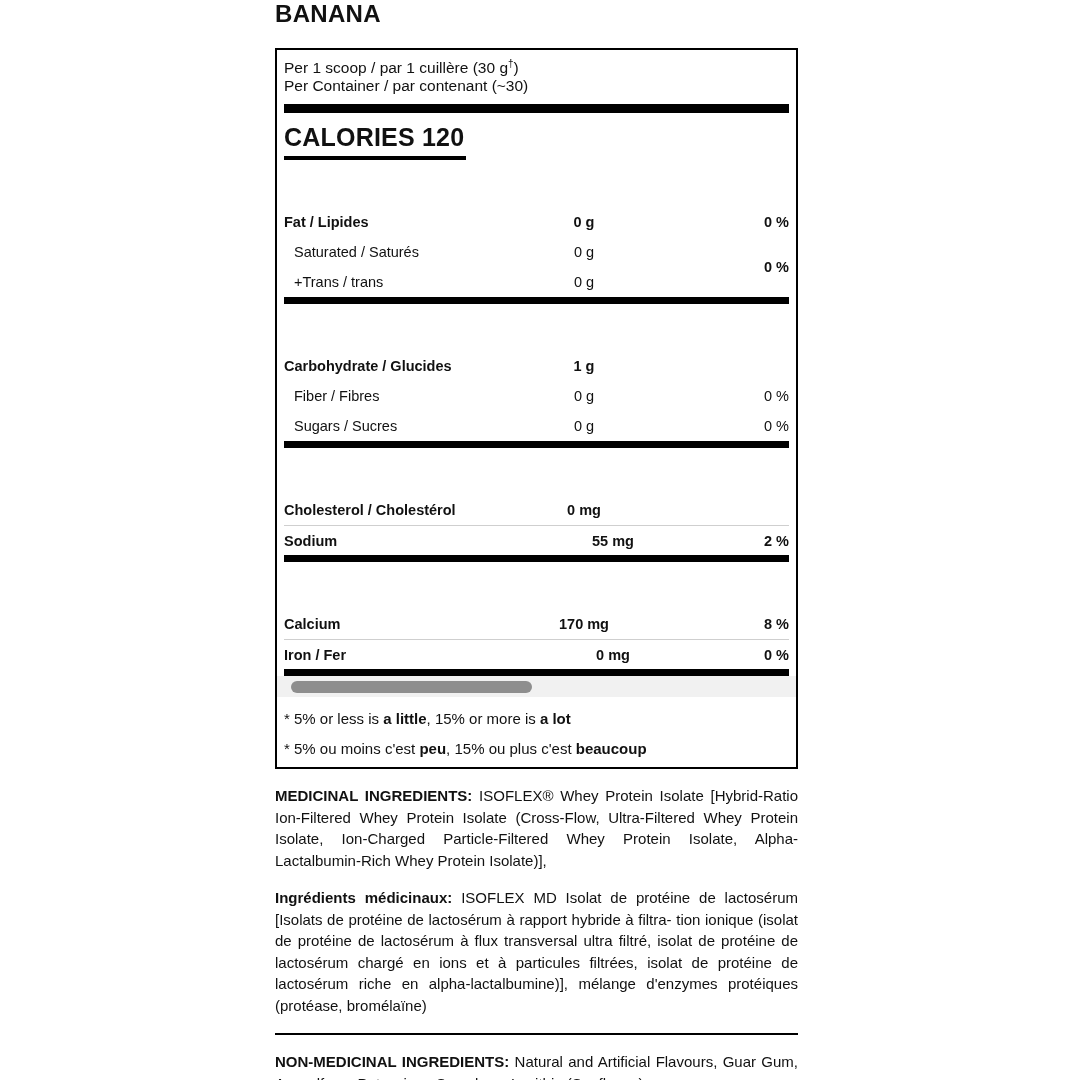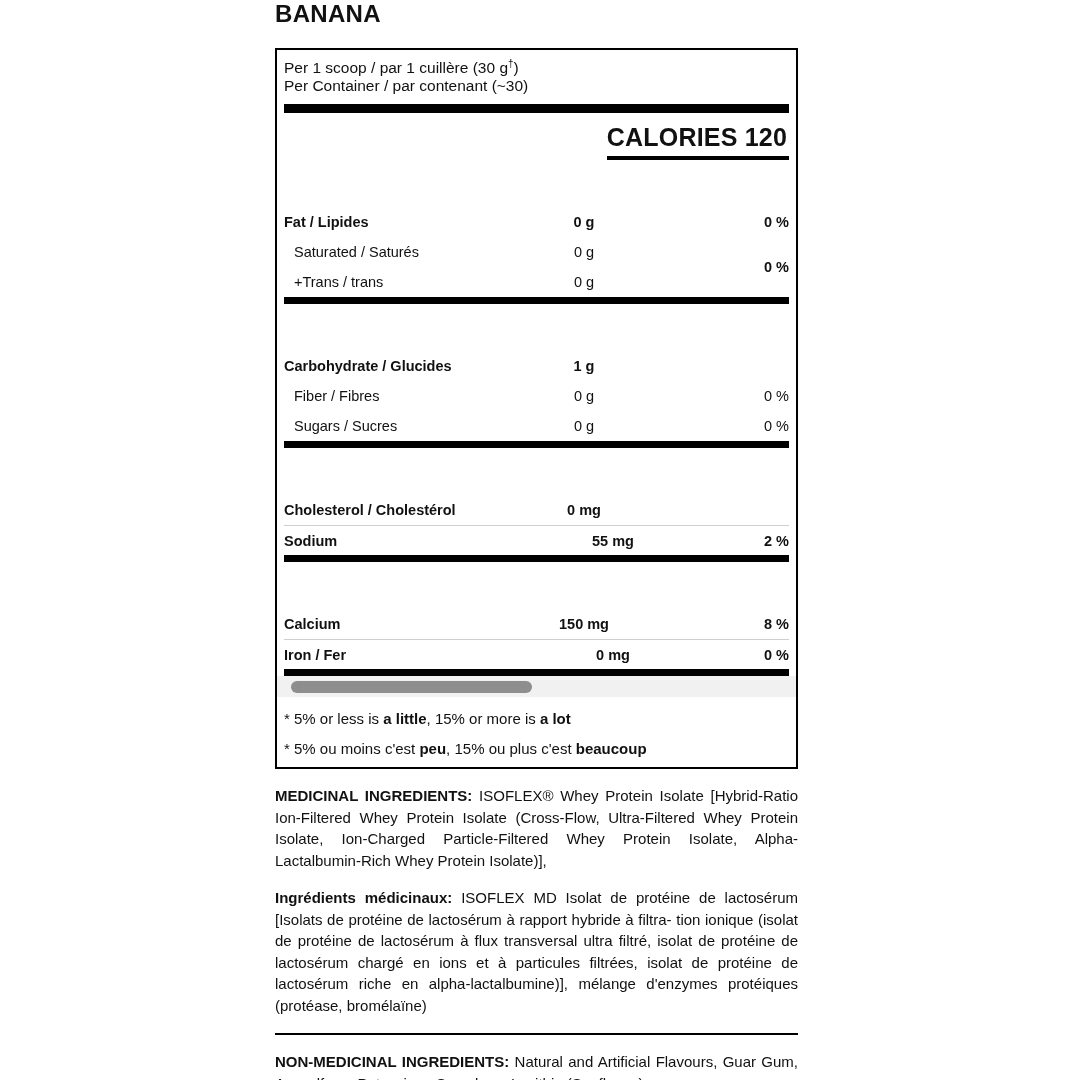--- a/index.html
+++ b/index.html
@@ -9,21 +9,21 @@
   .content { position:absolute; left:275px; top:0; width:523px; }
 
   .flavor { font-size:24px; font-weight:bold; letter-spacing:.3px; }
 
   .panel { margin-top:20px; border:2px solid #000; padding:8px 7px 10px; }
   .panel-title { font-size:27px; line-height:35px; font-weight:bold; letter-spacing:.2px; }
   .serving { font-size:15.5px; }
   .serving sup { font-size:10px; vertical-align:super; }
   .bar-top { height:9px; background:var(--bar,#000); margin-top:9px; }
 
-  .cal-row { display:flex; justify-content:flex-end; align-items:flex-start; margin-top:10px; }
+  .cal-row { display:flex; justify-content:center; align-items:flex-start; margin-top:10px;flex-direction:column; }
   .calories { font-size:25px; font-weight:bold; letter-spacing:.2px; display:inline-block;
               border-bottom:4px solid #000; padding:0 2px 4px 0; }
   .dv { text-align:right; font-weight:bold; font-size:13.5px; line-height:23px; }
 
   .nutrient-table { margin-top:7px; }
   .section { position:relative;margin-top:47px; }
   .row { display:flex; align-items:center; height:30px; font-size:14.5px; }
   .row.bold { font-weight:bold; }
   .row .label { flex:0 0 235px; }
   .row.indent .label { padding-left:10px; }
@@ -113,21 +113,21 @@
           <div class="row bold">
             <span class="label">Sodium</span>
             <span class="amt">55 mg</span>
             <span class="pct">2 %</span>
           </div>
         </div>
         <div class="sep-thick"></div>
         <div class="section lines">
           <div class="row bold">
             <span class="label">Calcium</span>
-            <span class="amt">150 mg</span>
+            <span class="amt">170 mg</span>
             <span class="pct">8 %</span>
           </div>
           <div class="row bold">
             <span class="label">Iron / Fer</span>
             <span class="amt">0 mg</span>
             <span class="pct">0 %</span>
           </div>
         </div>
         <div class="sep-thick"></div>
       </div>

